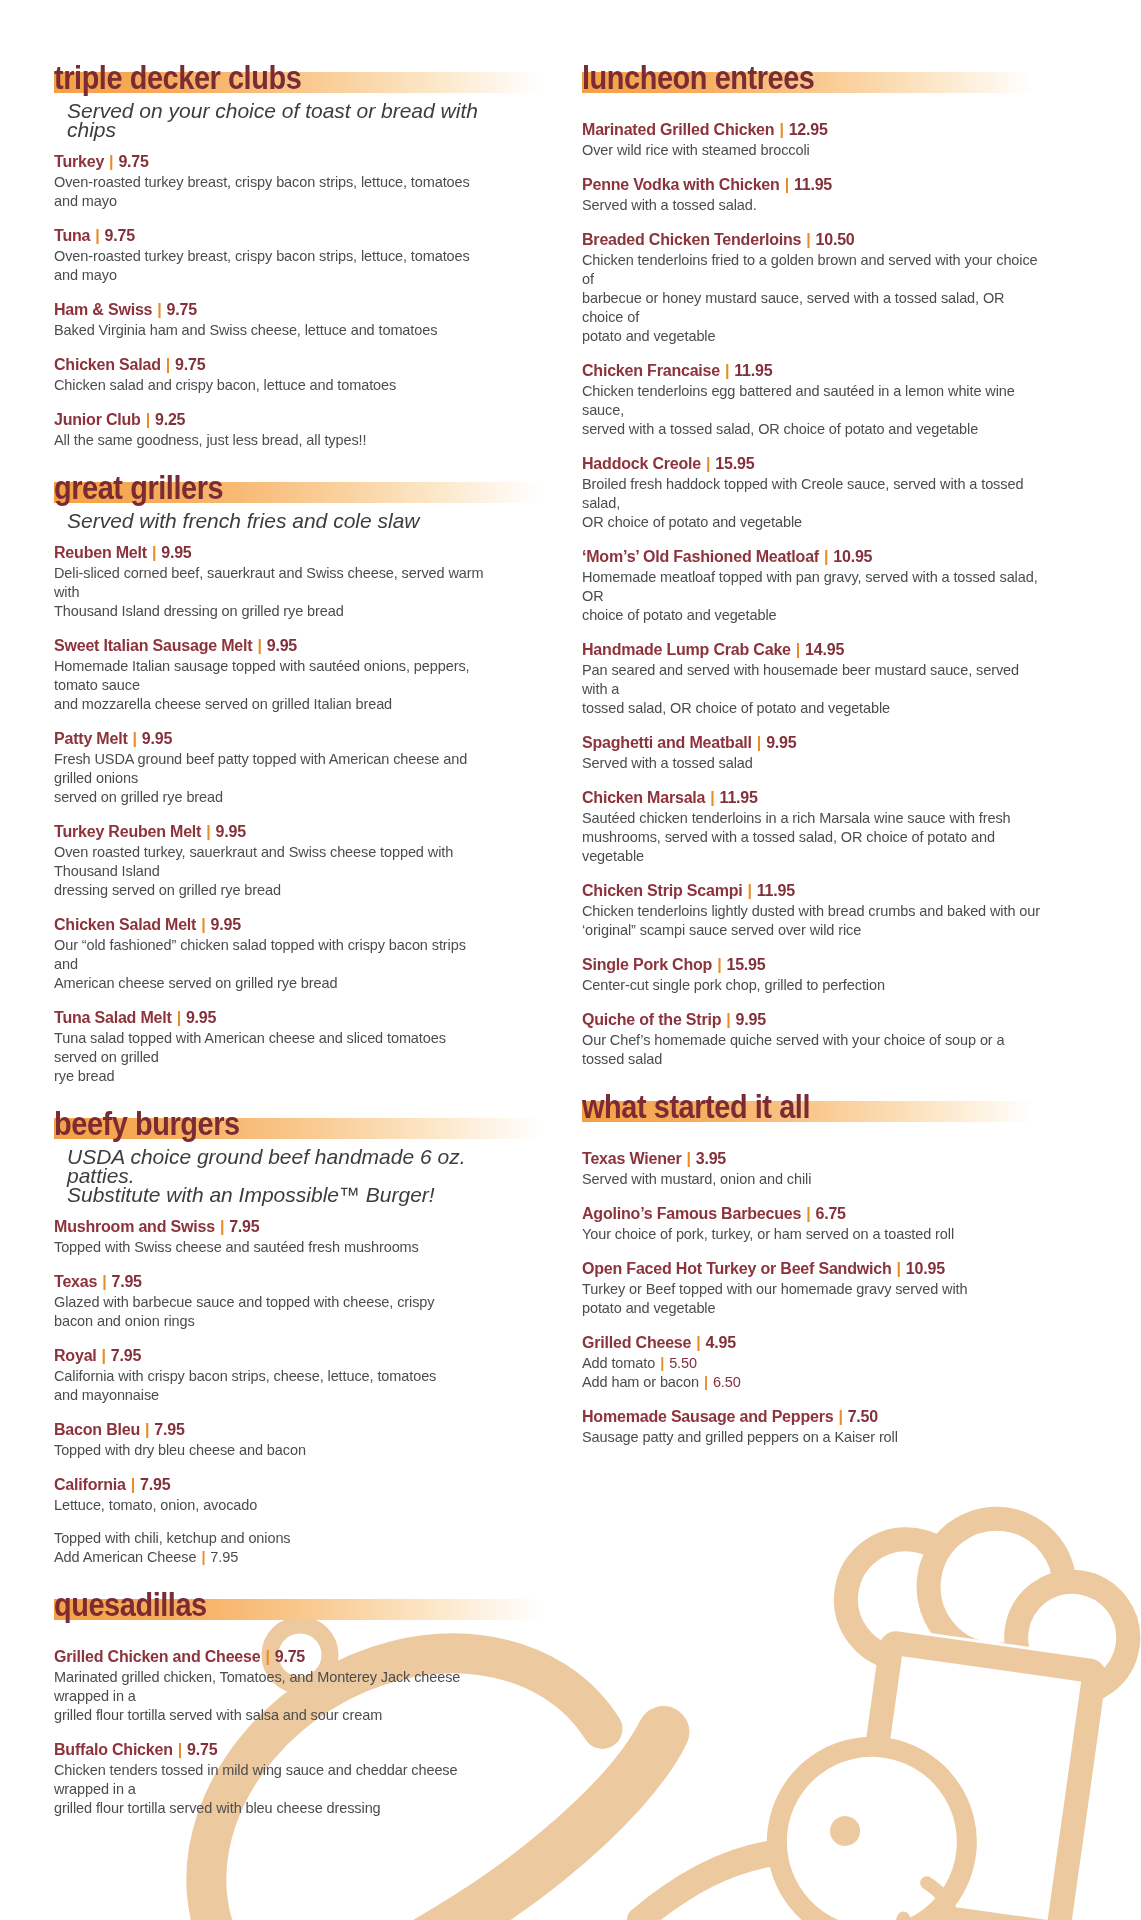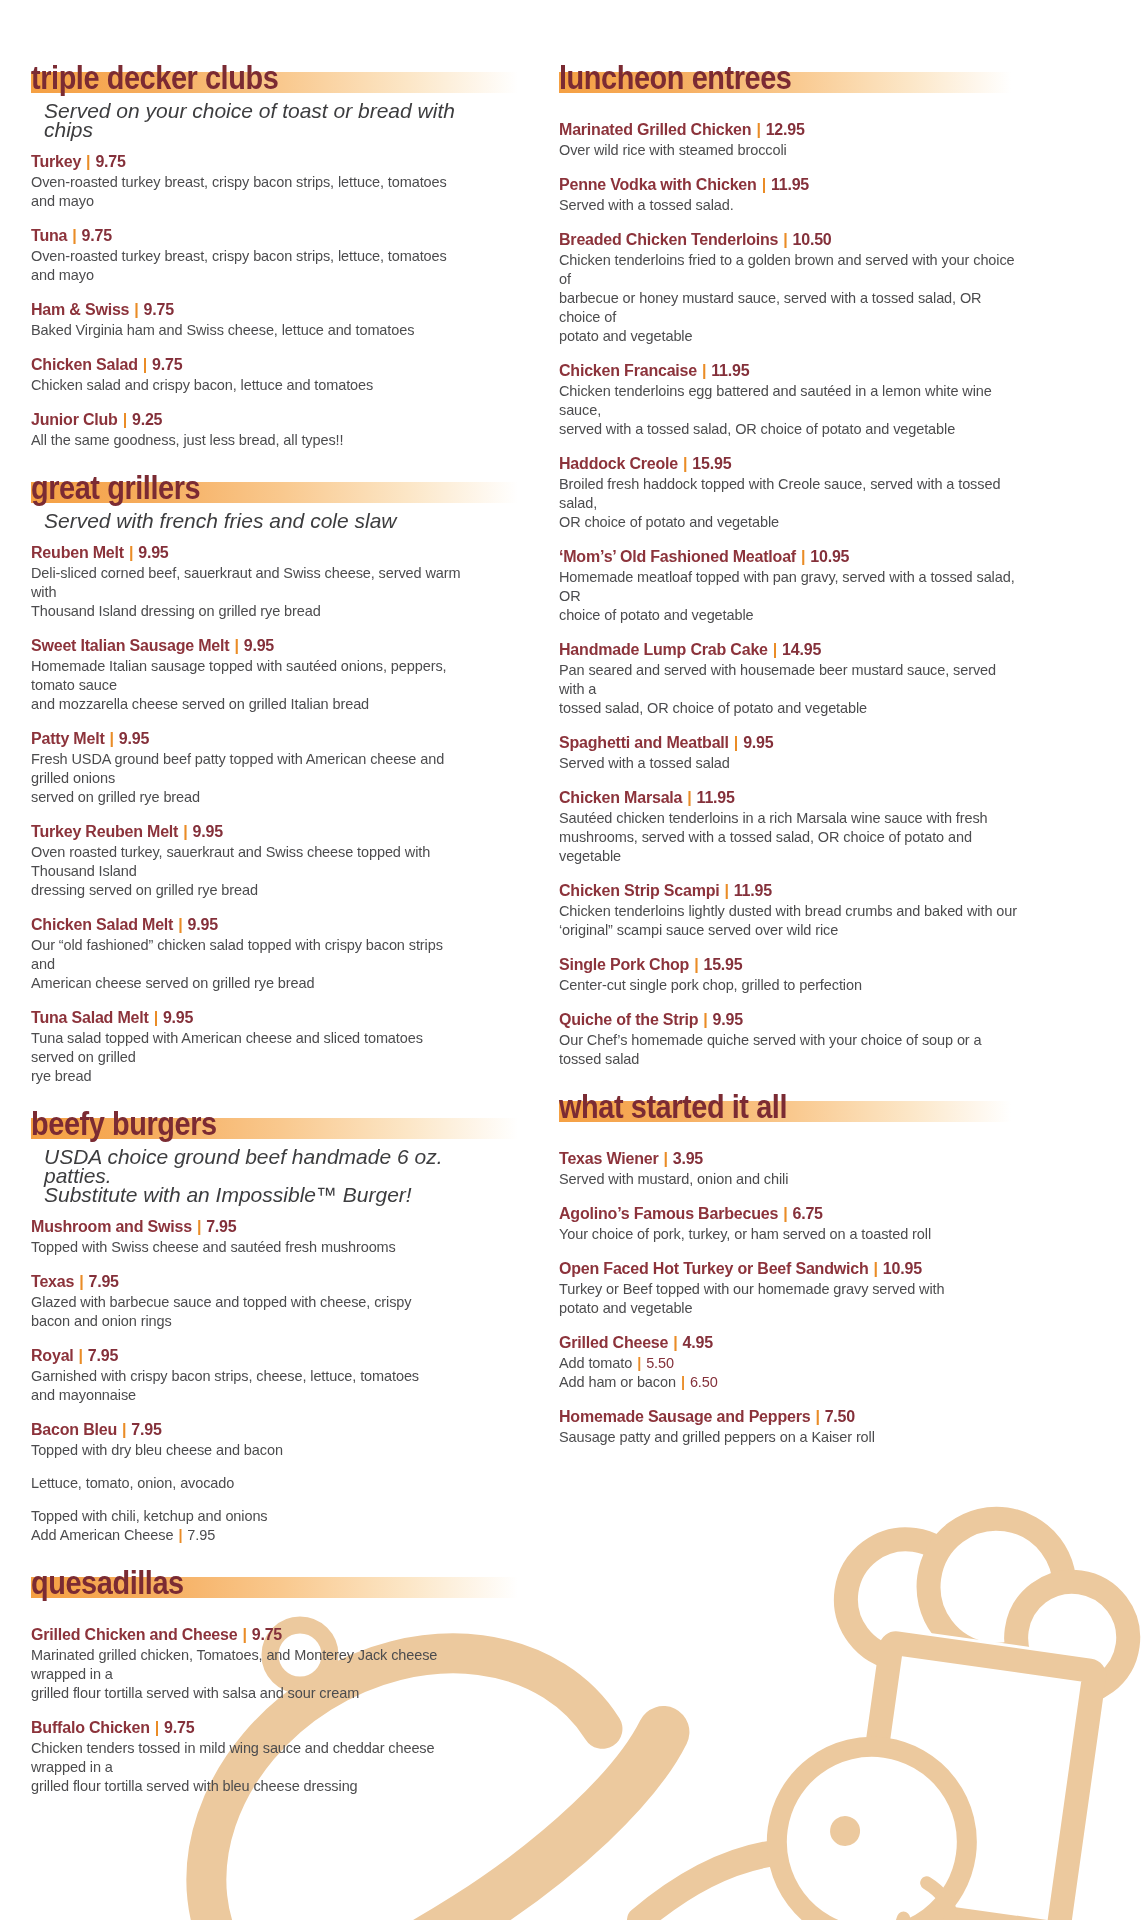--- a/index.html
+++ b/index.html
@@ -14,21 +14,21 @@
     --tan:#ecc99e;
     --bg:#ffffff;
   }
   html,body{margin:0;padding:0;}
   body{
     width:1141px;height:1920px;background:var(--bg);
     font-family:"Liberation Sans","DejaVu Sans",sans-serif;
     overflow:hidden;position:relative;
   }
   .page{position:relative;width:1141px;height:1920px;overflow:hidden;}
-  .columns{position:relative;z-index:1;display:flex;padding:57px 0 0 31px;}
+  .columns{position:relative;z-index:1;display:flex;padding:57px 0 0 31px;margin-left:23px;}
   .col{flex:none;}
   .col[data-col="left"]{width:430px;margin-right:98px;}
   .col[data-col="right"]{width:460px;}
 
   .section{margin-bottom:17px;}
   .section-head{position:relative;height:40px;margin-bottom:4px;}
   .band{
     position:absolute;left:0;bottom:4px;height:21px;z-index:0;
     background:linear-gradient(90deg,var(--band) 0%,#f6ad5e 25%,#f9c98f 52%,#fce7c8 78%,rgba(255,255,255,0) 100%);
   }
@@ -212,34 +212,37 @@
     </div>
     <div class="item-desc">Glazed with barbecue sauce and topped with cheese, crispy
 bacon and onion rings</div>
 
   </div>
 
   <div class="item">
     <div class="item-name-line">
       <span class="item-name">Royal</span><span class="sep">|</span><span class="item-price">7.95</span>
     </div>
-    <div class="item-desc">Garnished with crispy bacon strips, cheese, lettuce, tomatoes
+    <div class="item-desc">California with crispy bacon strips, cheese, lettuce, tomatoes
 and mayonnaise</div>
 
   </div>
 
   <div class="item">
     <div class="item-name-line">
       <span class="item-name">Bacon Bleu</span><span class="sep">|</span><span class="item-price">7.95</span>
     </div>
     <div class="item-desc">Topped with dry bleu cheese and bacon</div>
 
   </div>
 
   <div class="item">
+    <div class="item-name-line">
+      <span class="item-name">California</span><span class="sep">|</span><span class="item-price">7.95</span>
+    </div>
     <div class="item-desc">Lettuce, tomato, onion, avocado</div>
 
   </div>
 
   <div class="item">
     <div class="item-desc">Topped with chili, ketchup and onions</div>
     <div class="item-extras">
                 <div class="extra muted"><span class="extra-label">Add American Cheese</span><span class="sep">|</span><span class="extra-price">7.95</span></div>
               </div>
   </div>

